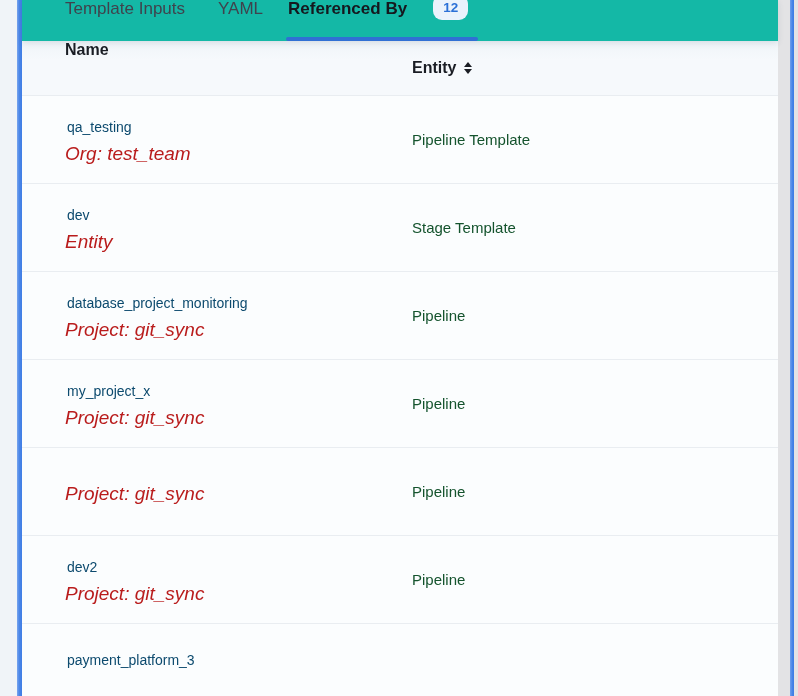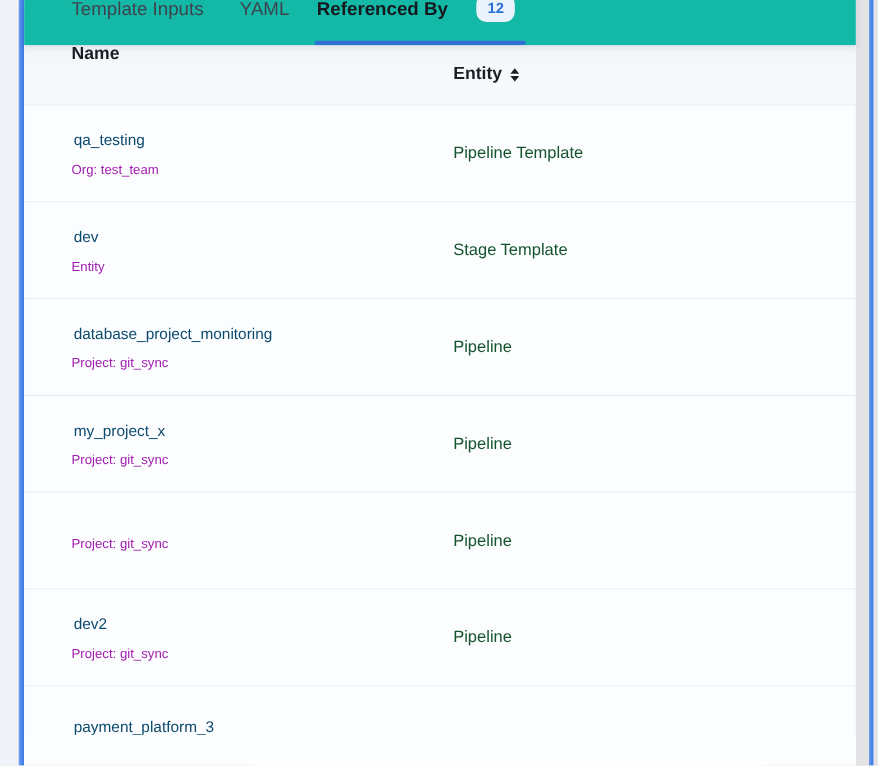--- a/index.html
+++ b/index.html
@@ -48,21 +48,21 @@
   .tri-down { width:0; height:0; border-left:4px solid transparent;
     border-right:4px solid transparent; border-top:5px solid #1b1e24; }
 
   
   .row { display:flex; height:88px; padding-left:43px; background:#fbfdfe;
     border-bottom:1px solid #e9edf1; }
   .row .col-name { display:flex; flex-direction:column; justify-content:center; }
   .name-link { color:#0c4a6e; font-size:14px; line-height:24px; font-weight:400;
     text-decoration:none; padding-left:2px; cursor:pointer;
     white-space:nowrap; align-self:flex-start; }
-  .scope { color:#a21caf; font-size:12px; line-height:20px; margin-top:5px; }
+  .scope { color:#b91c1c; font-size:19px; line-height:20px; margin-top:5px;font-style:italic; }
   .col-entity { display:flex; align-items:center; color:#14532d; font-size:15px; }
   .row:last-child { height:71px; border-bottom:none; }
   .row:last-child .scope { display:none; }
 
   
   .bottom-clip { position:absolute; left:0; right:0; bottom:0; height:28px;
     background:#fbfdfe; z-index:4; }
 
   
   .right-gutter { position:relative; width:20px; height:100%; background:#e3e3e5; flex:0 0 auto; }

